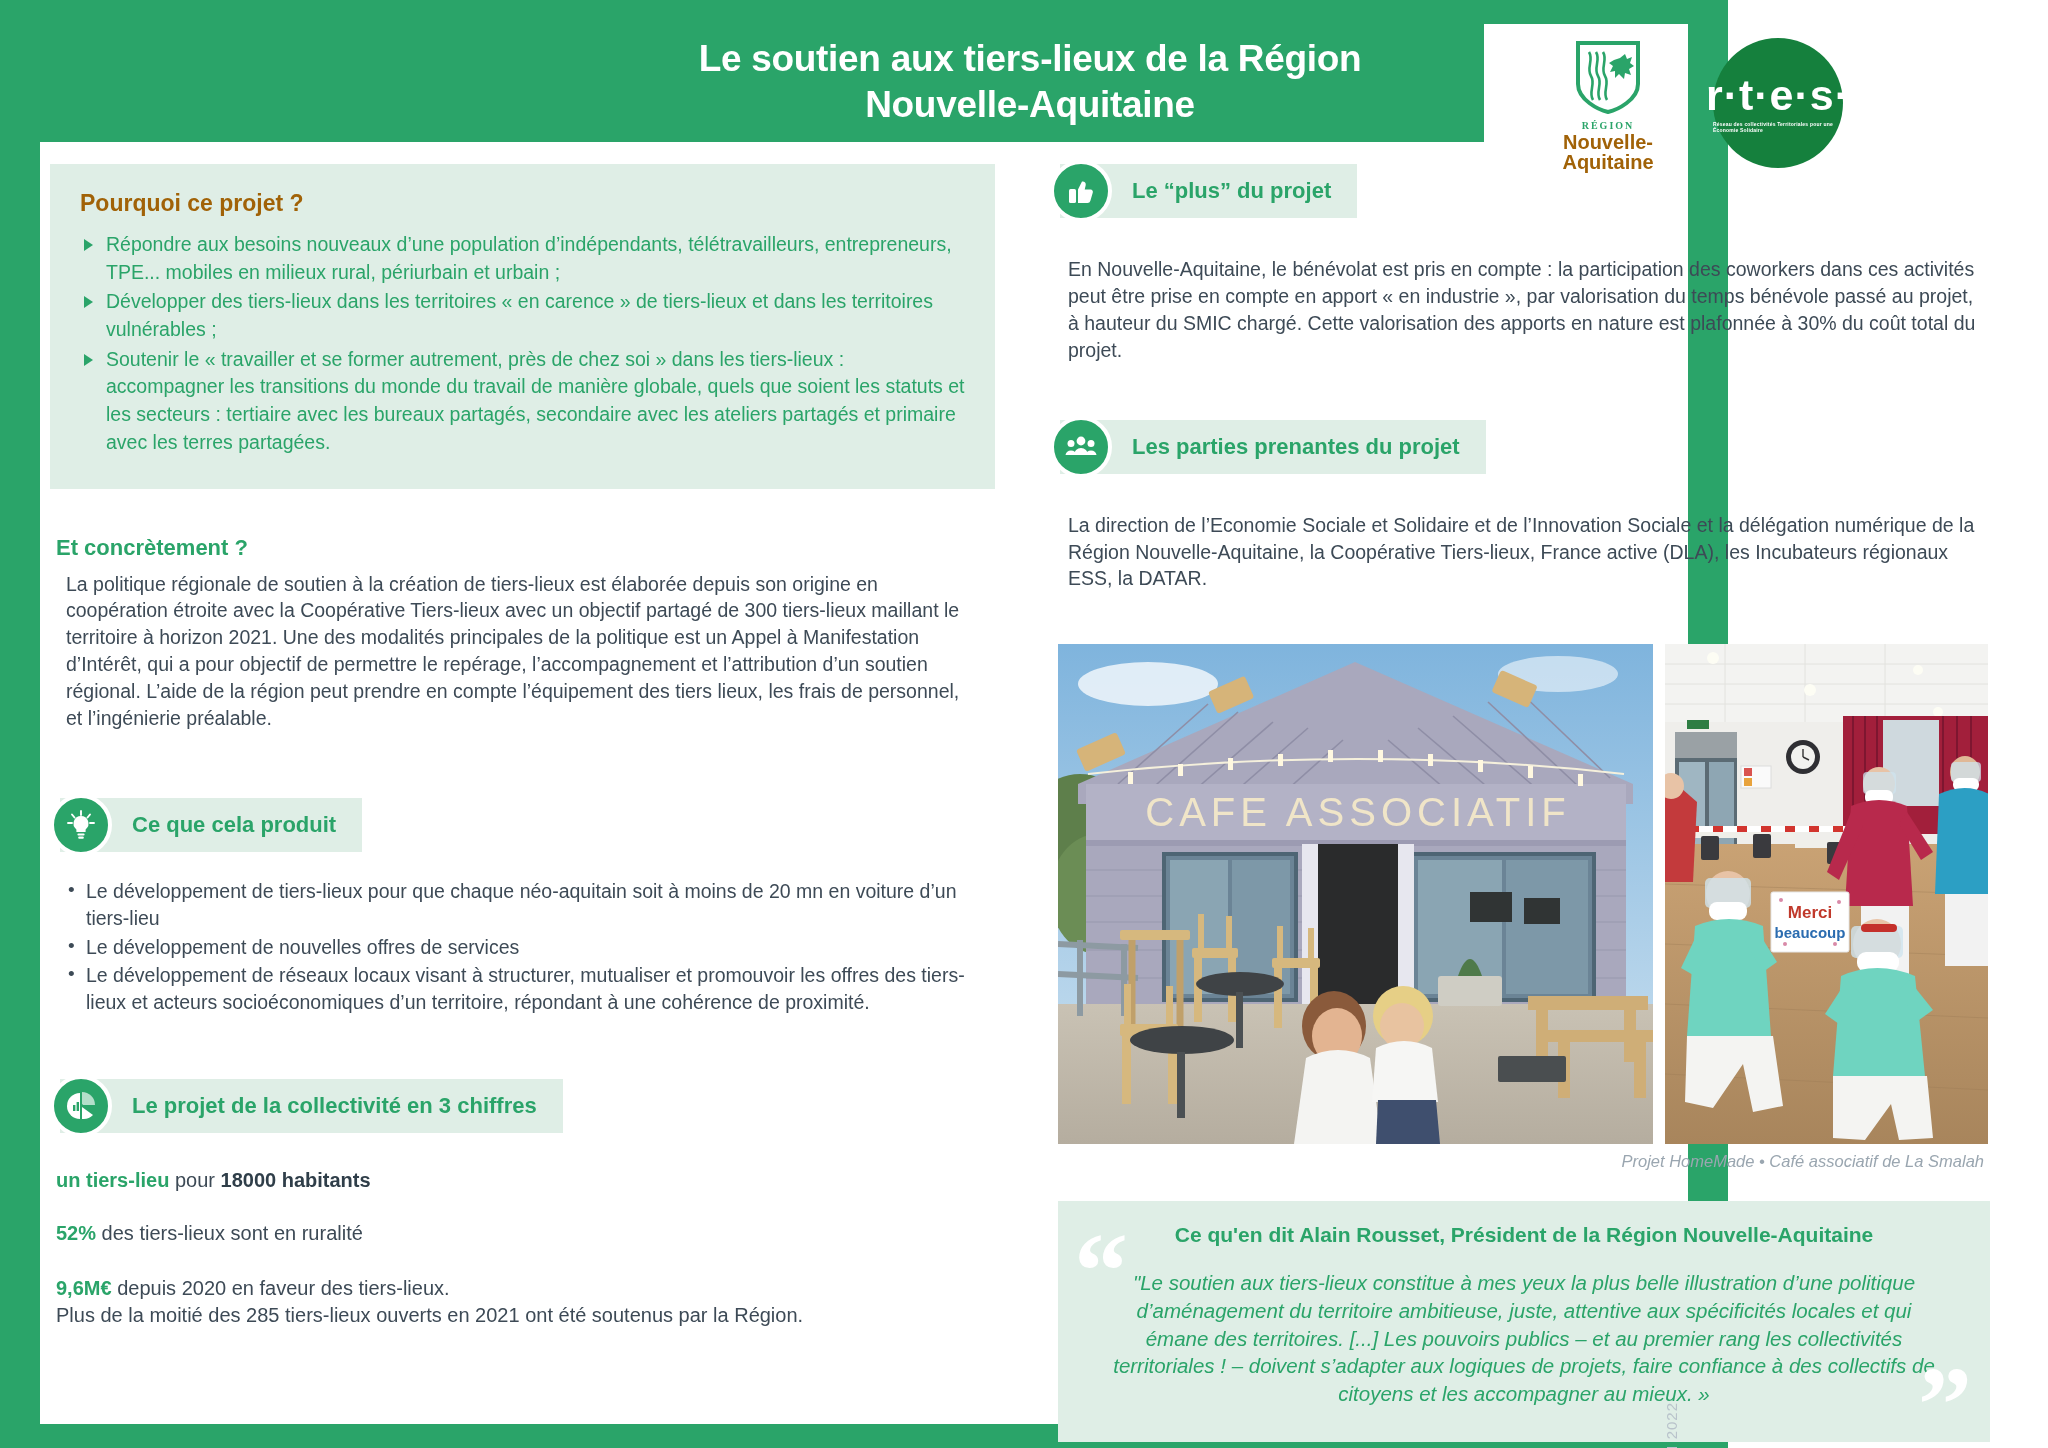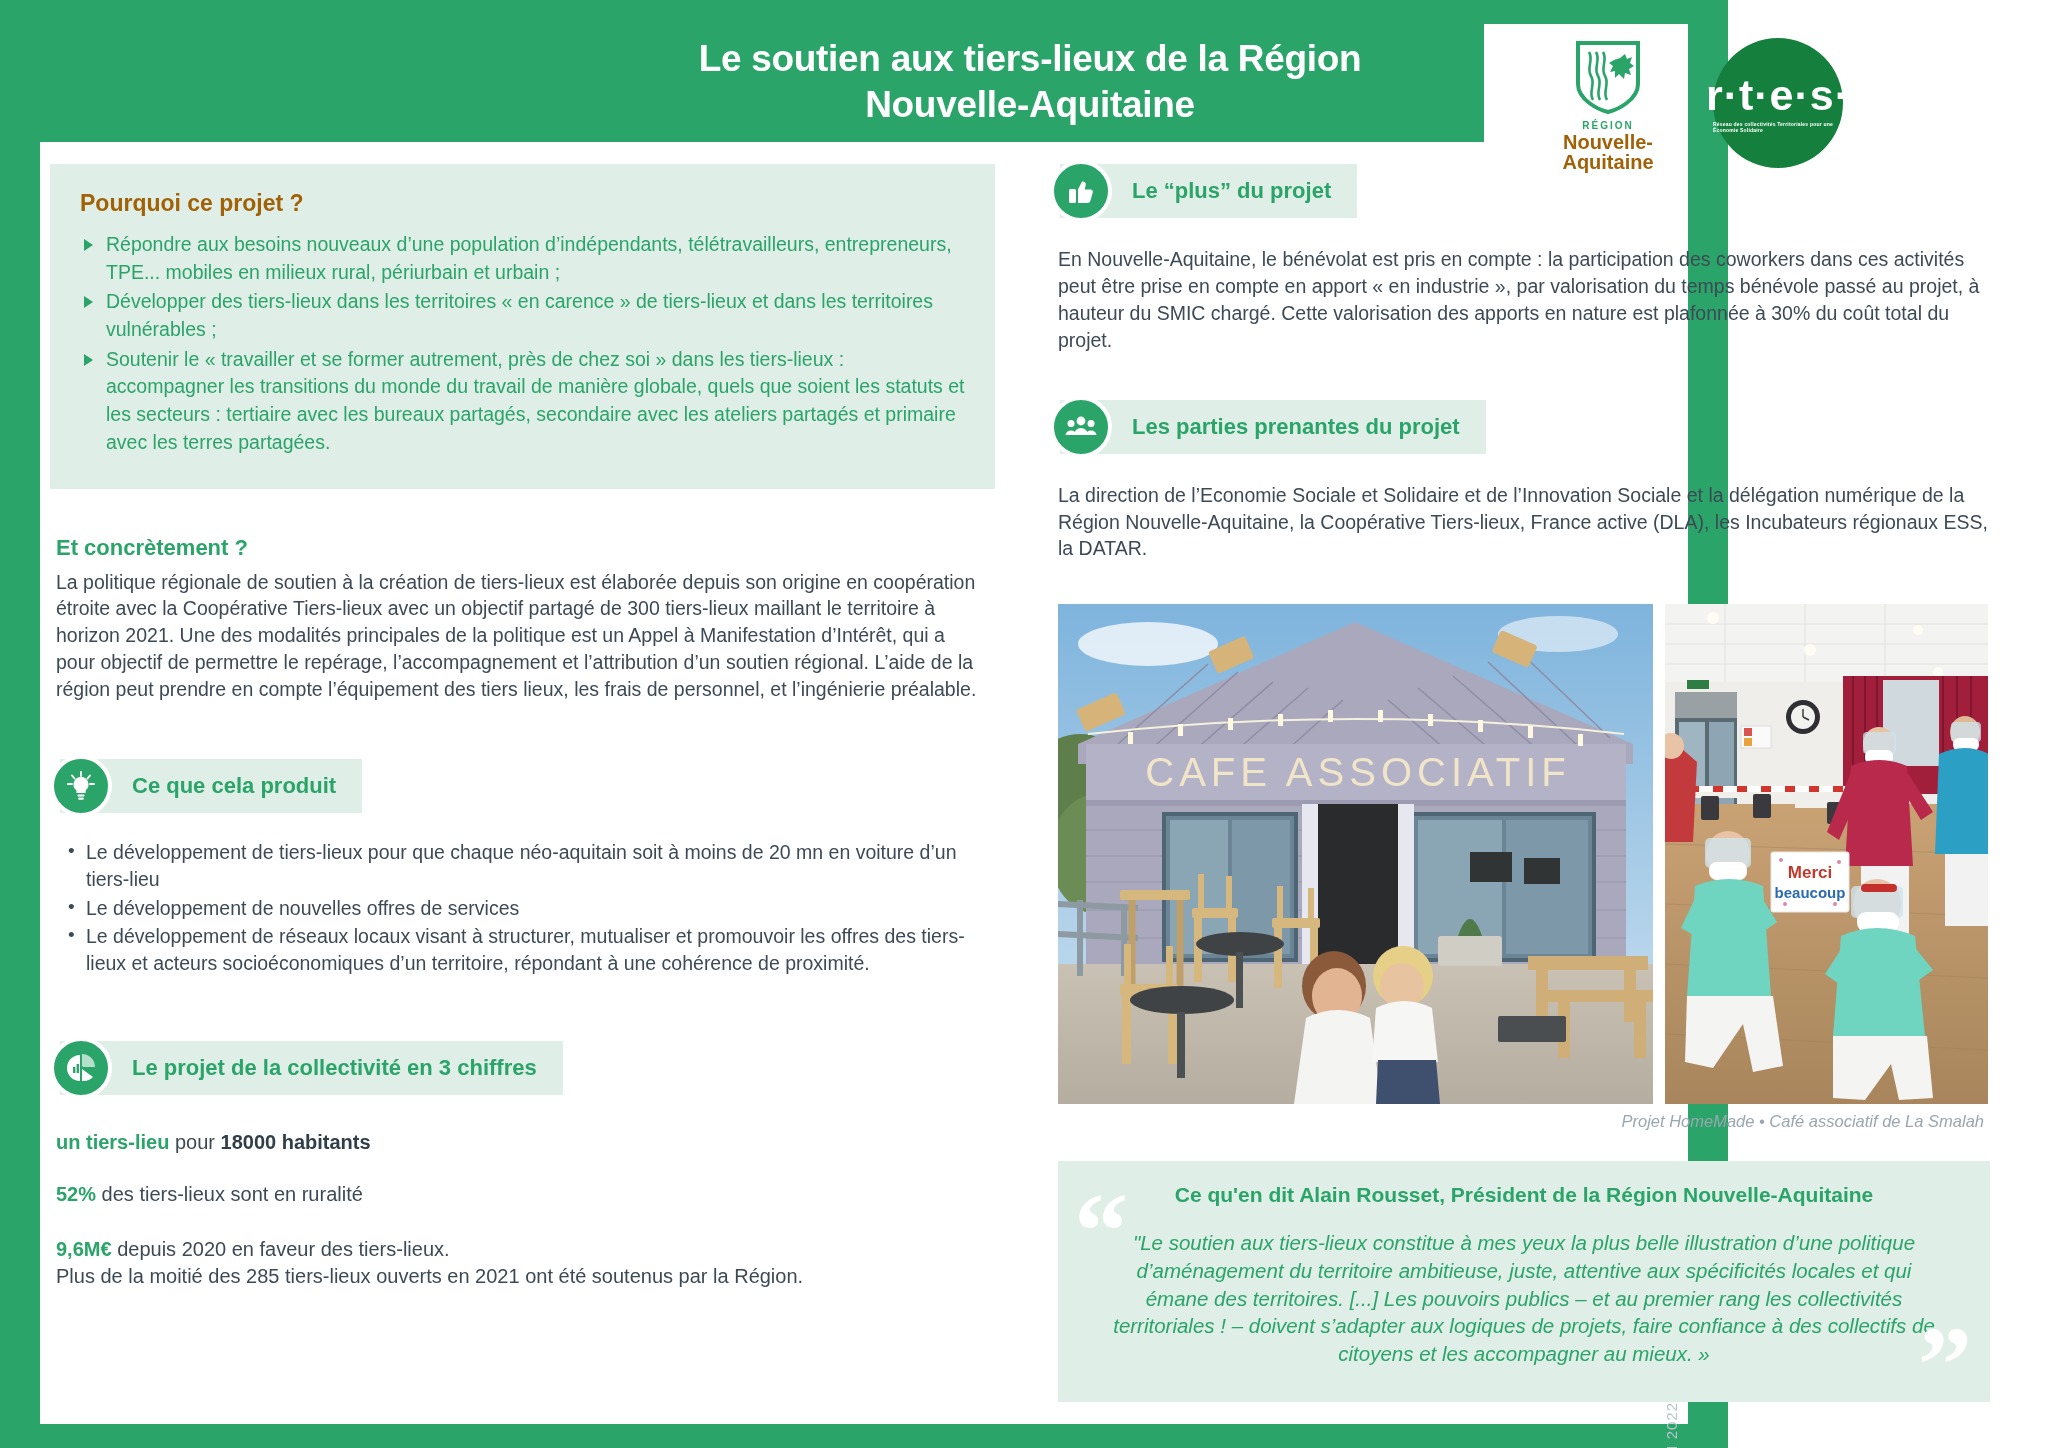--- a/index.html
+++ b/index.html
@@ -66,20 +66,21 @@
     align-items: center;
     justify-content: center;
   }
   .logo-region .shield { margin-top: 6px; }
   .logo-region .lbl-small {
     font-size: 10px;
     letter-spacing: 2px;
     color: #2aa469;
     font-weight: bold;
     margin-top: 2px;
+    font-family: Liberation Serif, serif;
   }
   .logo-region .lbl-big {
     font-size: 20px;
     color: #a16207;
     font-weight: bold;
     line-height: 1.0;
     text-align: center;
     margin-top: 1px;
   }
 
@@ -158,21 +159,21 @@
   .plain-title {
     color: #2aa469;
     font-size: 22px;
     font-weight: bold;
     margin: 0 0 8px 0;
   }
   .body-text {
     color: #3d4a56;
     font-size: 19.5px;
     line-height: 1.38;
-    margin: 0;
+    margin: 10px;
   }
 
   
   .pill {
     position: relative;
     display: inline-flex;
     align-items: center;
     height: 54px;
     background: #dfeee6;
     padding: 0 26px 0 72px;

